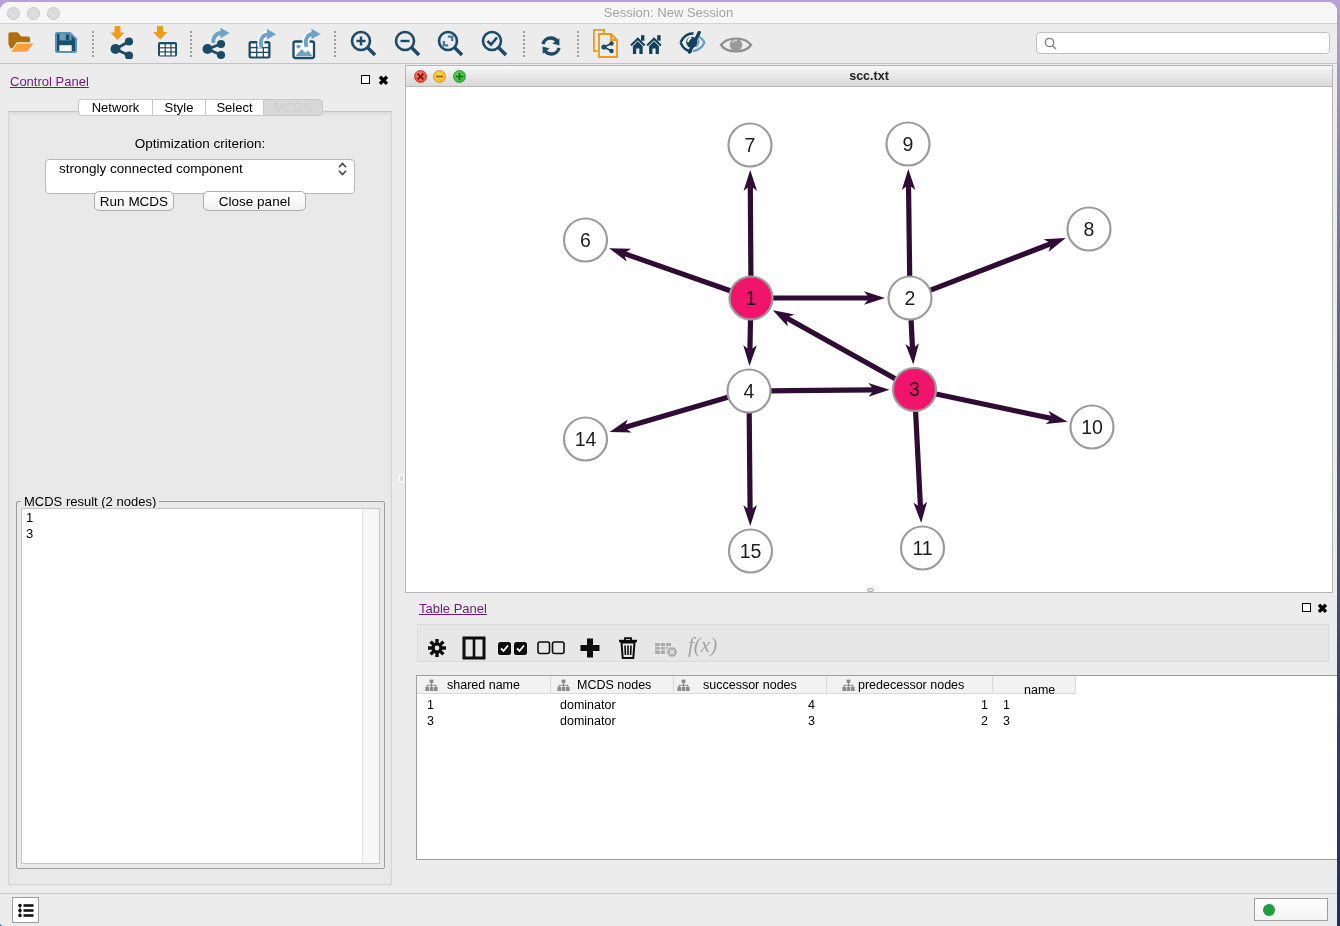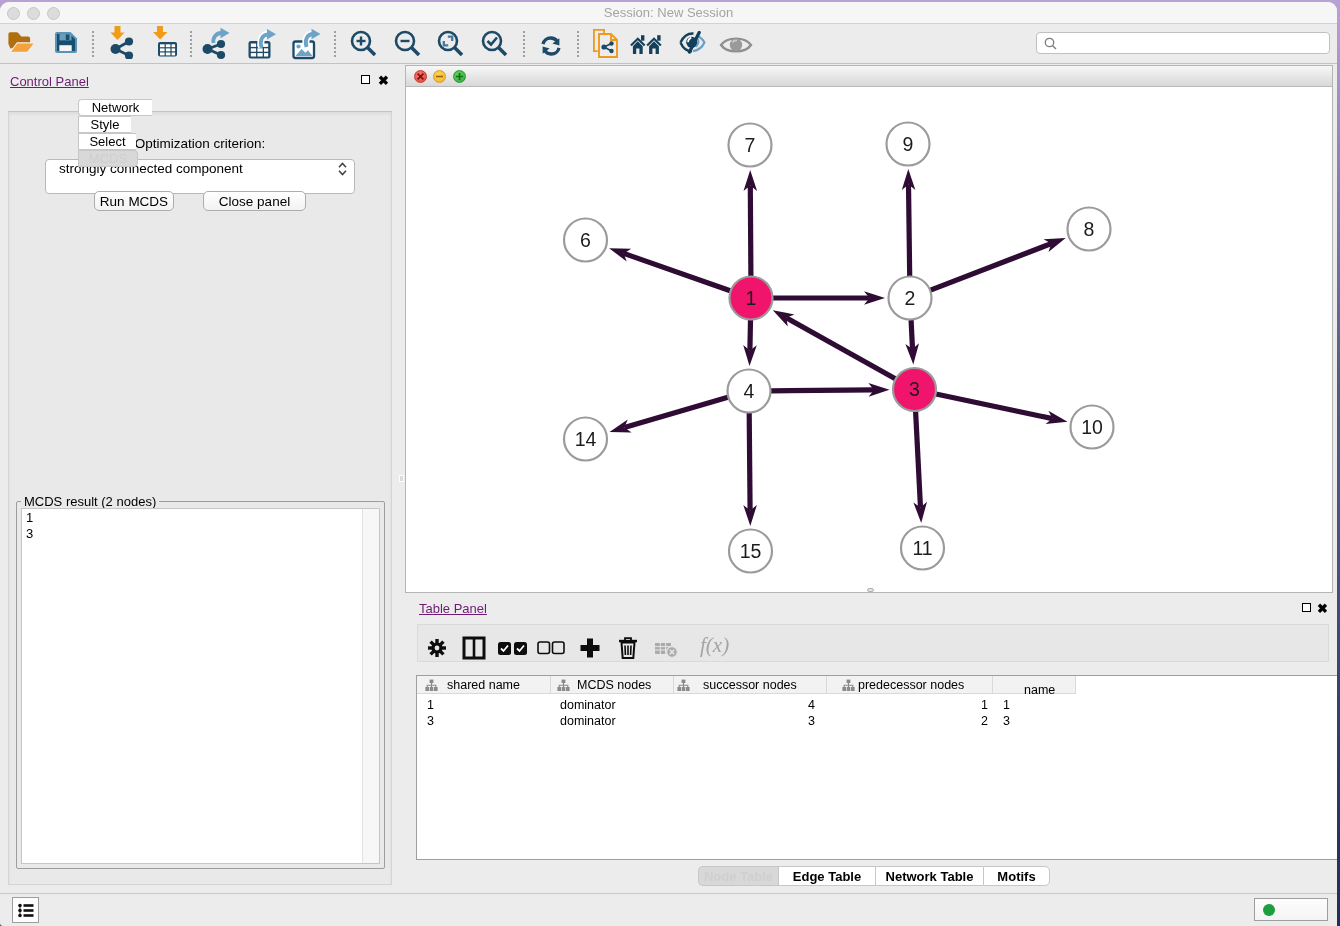--- a/index.html
+++ b/index.html
@@ -13,21 +13,21 @@
   
   #toolbar { position:absolute; left:0; top:22px; right:0; height:40px; background:#ececec; border-bottom:1px solid #c2c2c2; }
   .tsep { position:absolute; top:7px; height:26px; width:0; border-left:2px dotted #9f9f9f; }
   .ticon { position:absolute; top:5px; }
   #searchbox { position:absolute; right:7px; top:8px; width:294px; height:22px; background:#fff; border:1px solid #c0c0c0; border-radius:4px; }
   
   #cpanel { position:absolute; left:0; top:63px; width:400px; bottom:33px; background:#ececec; }
   .phead { font-size:13px; color:#701a75;text-decoration:underline; }
   .floatbox { position:absolute; width:9px; height:9px; border:1.5px solid #000; background:#fff; }
   .xicon { position:absolute; font-size:13px; font-weight:bold; color:#000; line-height:10px; }
-  .tabrow { position:absolute; display:flex; height:17px; z-index:5;flex-direction:column; }
+  .tabrow { position:absolute; display:flex; height:17px; z-index:5; }
   .tab { font-size:13px; color:#000; background:#fff; border:1px solid #c7c7c7; border-right:none; display:flex; align-items:center; justify-content:center; }
   .tab.first { border-radius:4px 0 0 4px; }
   .tab.last { border-radius:0 4px 4px 0; border-right:1px solid #c7c7c7; }
   .tab.sel { background:#d8d8d8; color:#cfcfcf; }
   #cpcontent { position:absolute; left:8px; right:8px; top:46px; bottom:8px; background:#e9e9e9; border:1px solid #d4d4d4; border-top:1px solid #c4c4c4; box-shadow:inset 0 2px 3px rgba(0,0,0,0.06);padding-left:12px; }
   .btn { position:absolute; height:20px; background:linear-gradient(#ffffff,#f2f2f2); border:1px solid #adadad; border-radius:5px; font-size:13.5px; color:#000; display:flex; align-items:center; justify-content:center; }
   #mcdsgroup { position:absolute; left:7px; right:6px; top:389px; bottom:15px; border:1px solid #9d9d9d; border-radius:2px; }
   #mcdsgroup .legend { position:absolute; top:-8px; left:4px; background:#e9e9e9; padding:0 3px; font-size:13px; color:#000; }
   #mcdstext { position:absolute; left:4px; right:4px; top:6px; bottom:4px; background:#fff; border:1px solid #c6c6c6; font-size:13px; line-height:16px; padding:1px 0 0 4px; color:#000; }
   #mcdsscroll { position:absolute; right:0; top:0; bottom:0; width:17px; background:#f7f7f7; border-left:1px solid #e3e3e3; }
@@ -275,20 +275,21 @@
       <div class="mbtn" style="left:47px;background:radial-gradient(circle at 40% 35%,#67d35e,#27a838);border:1px solid #2b9a38;"></div>
       <svg width="13" height="13" viewBox="0 0 13 13" style="position:absolute;left:8px;top:4px;">
           <path d="M3.6 3.6 L9.4 9.4 M9.4 3.6 L3.6 9.4" stroke="#7c120c" stroke-width="1.7"></path>
         </svg>
       <svg width="13" height="13" viewBox="0 0 13 13" style="position:absolute;left:27px;top:4px;">
           <path d="M3 6.5 L10 6.5" stroke="#95670a" stroke-width="1.7"></path>
         </svg>
       <svg width="13" height="13" viewBox="0 0 13 13" style="position:absolute;left:47px;top:4px;">
           <path d="M3 6.5 L10 6.5 M6.5 3 L6.5 10" stroke="#0c6b14" stroke-width="1.7"></path>
         </svg>
+      <div class="t">scc.txt</div>
     </div>
     <svg id="graphsvg" width="926" height="501" viewBox="0 0 926 501" style="position:absolute;left:0;top:21px;">
       <g stroke="#2f0c34" stroke-width="5.2">
         <line x1="344.9" y1="189.0" x2="344.3" y2="98.5"></line>
         <line x1="324.2" y1="203.7" x2="217.7" y2="166.4"></line>
         <line x1="367.0" y1="211.0" x2="463.5" y2="211.0"></line>
         <line x1="344.5" y1="233.0" x2="343.9" y2="263.5"></line>
         <line x1="503.7" y1="189.0" x2="502.5" y2="97.5"></line>
         <line x1="524.5" y1="203.1" x2="645.2" y2="156.6"></line>
         <line x1="505.1" y1="233.0" x2="506.5" y2="262.0"></line>
@@ -394,21 +395,21 @@
           </g>
         <g stroke="#e7e7e7" stroke-width="1">
             <line x1="1" y1="6.6" x2="17" y2="6.6"></line>
             <line x1="1" y1="10" x2="17" y2="10"></line>
             <line x1="6.3" y1="3" x2="6.3" y2="14"></line>
             <line x1="11.6" y1="3" x2="11.6" y2="14"></line>
           </g>
         <circle cx="18" cy="12" r="5.4" fill="#ababab" stroke="#e7e7e7" stroke-width="1.2"></circle>
         <path d="M15.8 9.8 L20.2 14.2 M20.2 9.8 L15.8 14.2" stroke="#e7e7e7" stroke-width="1.5"></path>
       </svg>
-      <div style="position:absolute;left:282px;top:8px;font-family:'Liberation Serif',serif;font-style:italic;font-size:21px;color:#a4a4a4;">f(x)</div>
+      <div style="position:absolute;left:270px;top:8px;font-family:'Liberation Serif',serif;font-style:italic;font-size:21px;color:#a4a4a4;">f(x)</div>
     </div>
     <div id="ttable">
       <div class="thead" style="width:659px;">
         <div class="thcell" style="left:0;width:134px;"></div>
         <div class="thcell" style="left:134px;width:123px;"></div>
         <div class="thcell" style="left:257px;width:153px;"></div>
         <div class="thcell" style="left:410px;width:166px;"></div>
         <div class="thcell" style="left:576px;width:83px;"></div>
         <div class="tcell" style="left:30px;top:2px;width:134px;text-align:left;">shared name</div>
         <div class="tcell" style="left:160px;top:2px;">MCDS nodes</div>
@@ -456,26 +457,20 @@
       <div class="tcell" style="left:143px;top:22px;">dominator</div>
       <div class="tcell" style="left:300px;top:22px;width:98px;text-align:right;">4</div>
       <div class="tcell" style="left:470px;top:22px;width:101px;text-align:right;">1</div>
       <div class="tcell" style="left:586px;top:22px;">1</div>
       <div class="tcell" style="left:10px;top:38px;">3</div>
       <div class="tcell" style="left:143px;top:38px;">dominator</div>
       <div class="tcell" style="left:300px;top:38px;width:98px;text-align:right;">3</div>
       <div class="tcell" style="left:470px;top:38px;width:101px;text-align:right;">2</div>
       <div class="tcell" style="left:586px;top:38px;">3</div>
     </div>
-    <div class="btabrow" style="left:293px;bottom:7px;">
-      <div class="btab" style="width:80px;border-radius:5px 0 0 5px;background:#d8d8d8;color:#cfcfcf;">Node Table</div>
-      <div class="btab" style="width:97px;">Edge Table</div>
-      <div class="btab" style="width:108px;">Network Table</div>
-      <div class="btab" style="width:67px;border-radius:0 5px 5px 0;border-right:1px solid #c7c7c7;">Motifs</div>
-    </div>
   </div>
 
   <div style="position:absolute;left:399px;top:473px;width:5px;height:7px;background:#dadada;border:1px solid #fdfdfd;z-index:6;"></div>
   <div style="position:absolute;left:867px;top:586px;width:7px;height:4px;background:#e3e3e3;border:1px solid #b3b3b3;border-radius:2px;z-index:6;"></div>
 
   <div id="statusbar">
     <div style="position:absolute;left:12px;top:3px;width:27px;height:26px;background:#fdfdfd;border:1px solid #9e9e9e;">
       <svg width="17" height="17" viewBox="0 0 17 17" style="position:absolute;left:4px;top:4px;">
         <circle cx="3" cy="3.5" r="1.8" fill="#111"></circle>
           <circle cx="3" cy="8.5" r="1.8" fill="#111"></circle>

